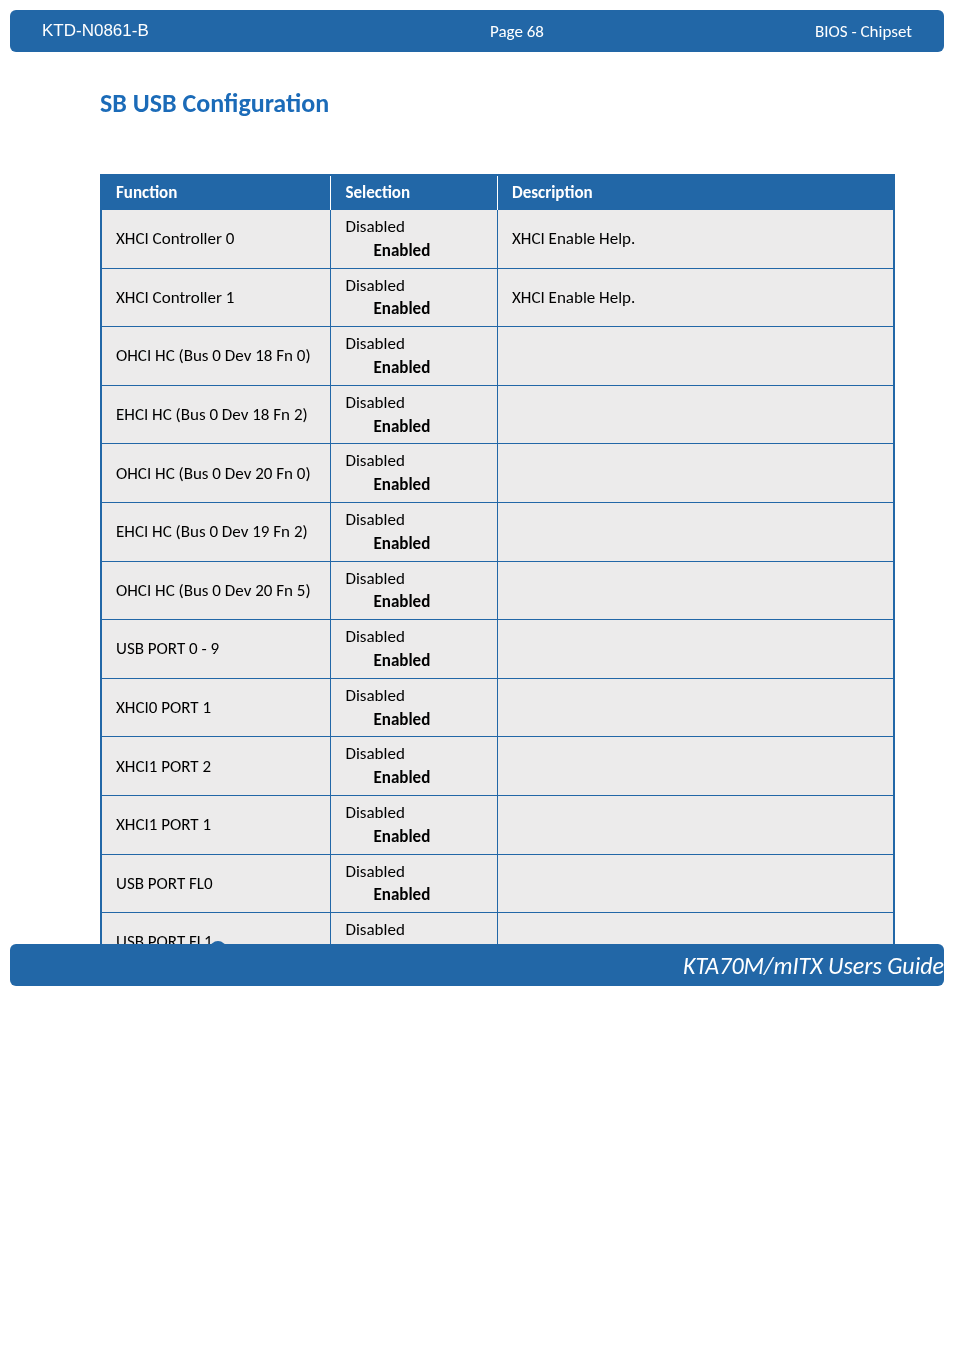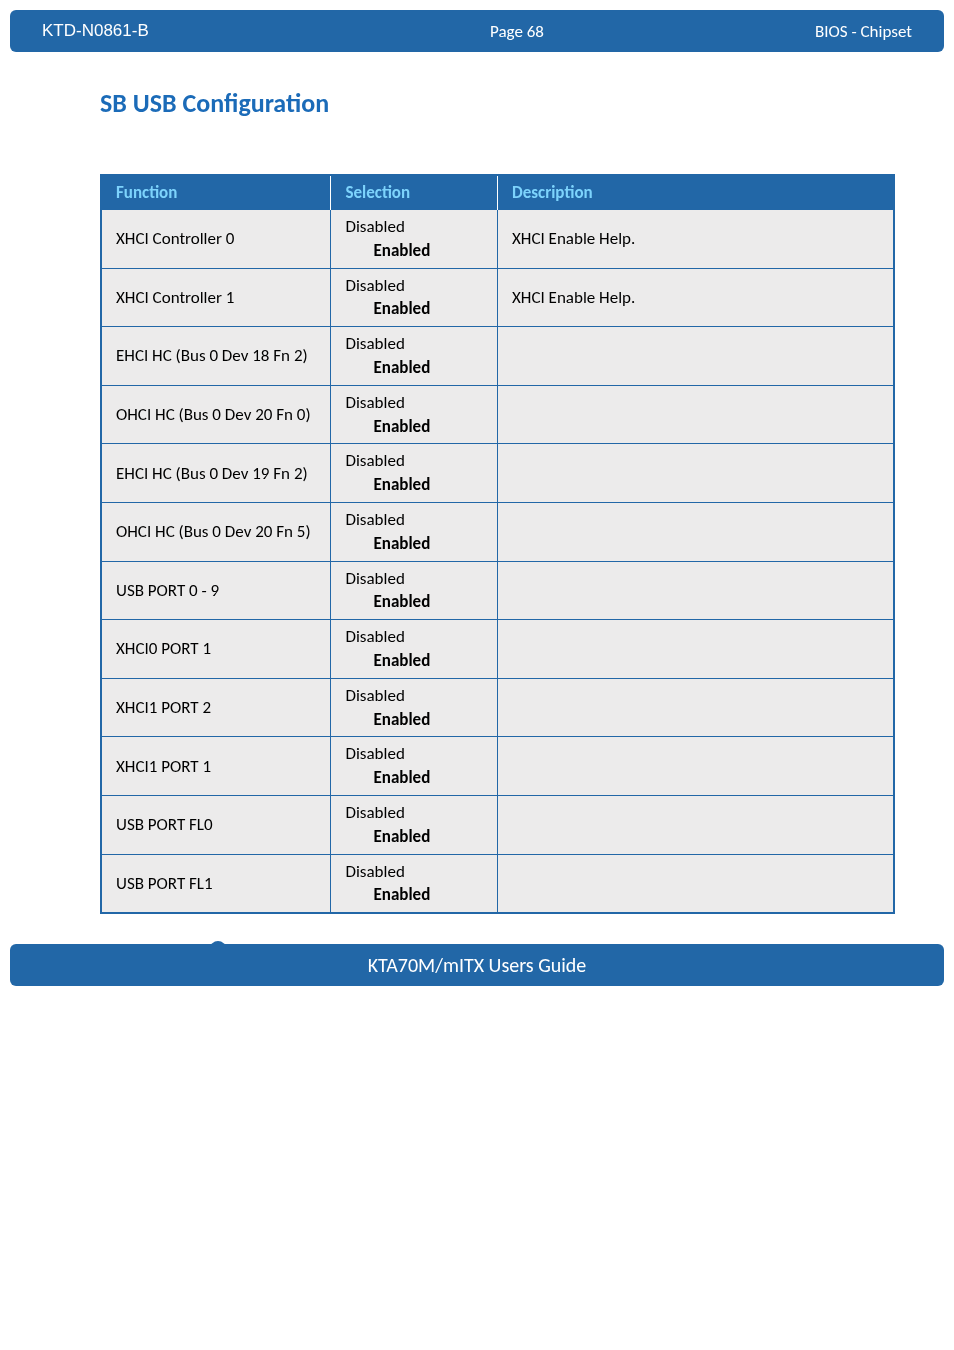--- a/index.html
+++ b/index.html
@@ -11,29 +11,29 @@
   .top-bar-wrap { padding: 10px 10px 0 10px; }
   .top-bar { background: #2267a7; border-radius: 6px; height: 42px; display: flex; align-items: center; color: #fff; font-size: 17px; padding: 0 32px; }
   .top-left { flex: 0 0 auto; width: 300px; font-family: 'Segoe UI', sans-serif; }
   .top-center { flex: 1; text-align: center; }
   .top-right { flex: 0 0 auto; width: 220px; text-align: right; }
 
   .content { padding: 35px 59px 0 100px; }
   .heading { color: #1b6bb8; font-size: 26px; font-weight: 700; margin-bottom: 55px; }
 
   table.cfg { border-collapse: collapse; width: 100%; border: 2px solid #2267a7; }
-  table.cfg th { background: #2267a7; color: #7dd3fc; font-weight: 700; font-size: 17px; text-align: left; padding: 6px 14px; border-left: 1px solid #fff; }
+  table.cfg th { background: #2267a7; color: #ffffff; font-weight: 700; font-size: 17px; text-align: left; padding: 6px 14px; border-left: 1px solid #fff; }
   table.cfg th:first-child { border-left: none; width: 29%; }
   table.cfg th:nth-child(2) { width: 21%; margin-left: 16px; }
   table.cfg tbody td { background: #ecebeb; border: 1px solid #2267a7; padding: 5px 14px; font-size: 17px; vertical-align: middle; }
   table.cfg tbody td .sel-opt { line-height: 1.4; }
   table.cfg tbody td .sel-enabled { font-weight: 700; margin-left: 28px; }
 
   .footer-wrap { position: absolute; bottom: 0; left: 0; right: 0; padding: 10px; }
-  .footer { background: #2267a7; border-radius: 6px; height: 42px; display: flex; align-items: center; justify-content: center; color: #fff; font-size: 20px; position: relative; }
+  .footer { background: #2267a7; border-radius: 6px; height: 42px; display: flex; align-items: center; justify-content: flex-end; color: #fff; font-size: 24px; position: relative; font-style: italic; }
   .footer .lbump { position: absolute; left: 200px; top: -3px; width: 16px; height: 10px; background: #2267a7; border-top-left-radius: 8px; border-top-right-radius: 8px; }
 </style>
 </head>
 <body>
 
 <div class="page-wrap">
 
   <div class="top-bar-wrap">
     <div class="top-bar">
       <div class="top-left">KTD-N0861-B</div>
@@ -63,20 +63,28 @@
             </td>
             <td>XHCI Enable Help.</td>
           </tr>
           <tr>
             <td>XHCI Controller 1</td>
             <td>
               <div class="sel-opt">Disabled</div>
               <div class="sel-opt sel-enabled">Enabled</div>
             </td>
             <td>XHCI Enable Help.</td>
+          </tr>
+          <tr>
+            <td>OHCI HC (Bus 0 Dev 18 Fn 0)</td>
+            <td>
+              <div class="sel-opt">Disabled</div>
+              <div class="sel-opt sel-enabled">Enabled</div>
+            </td>
+            <td></td>
           </tr>
           <tr>
             <td>EHCI HC (Bus 0 Dev 18 Fn 2)</td>
             <td>
               <div class="sel-opt">Disabled</div>
               <div class="sel-opt sel-enabled">Enabled</div>
             </td>
             <td></td>
           </tr>
           <tr>

